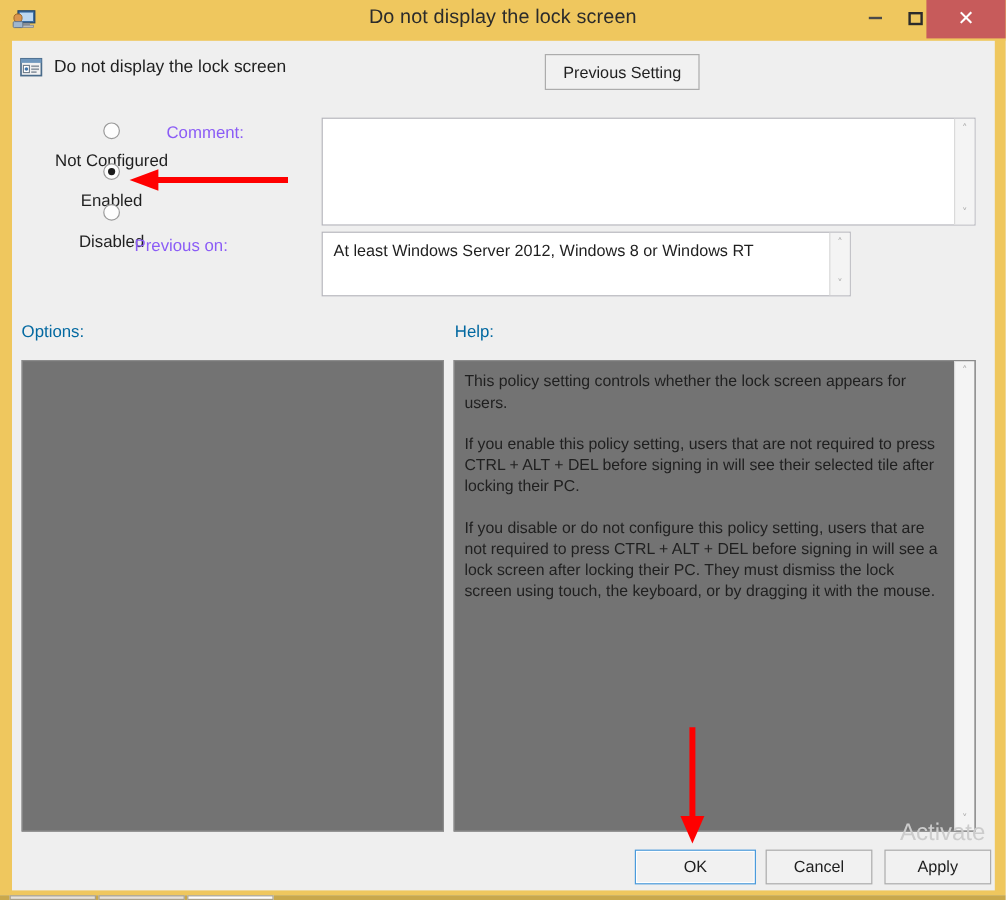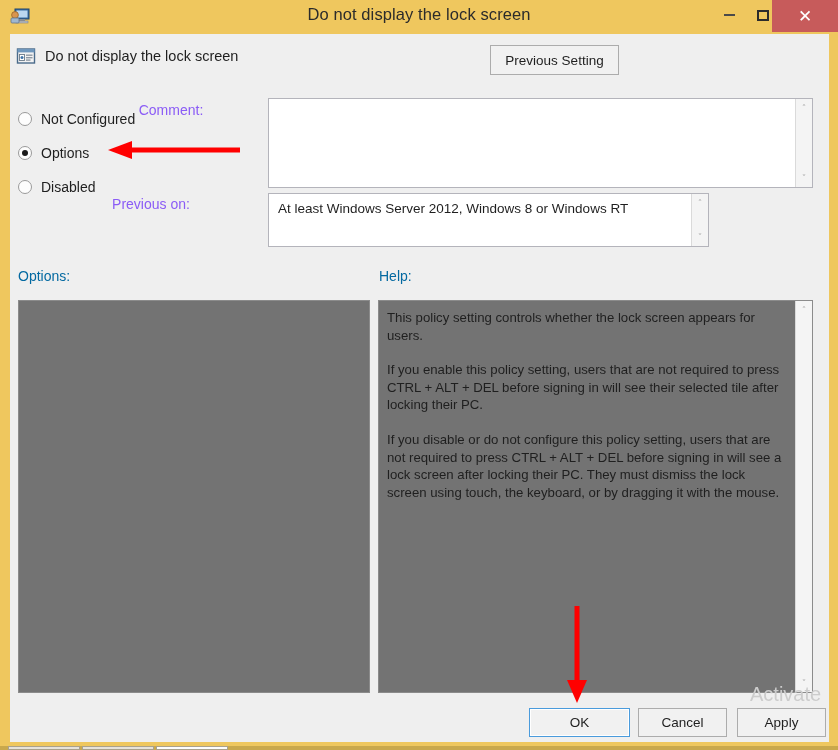--- a/index.html
+++ b/index.html
@@ -114,37 +114,37 @@
     position: absolute;
     top: 11px;
     height: 30px;
     background: #f1f1f1;
     border: 1px solid #acacac;
     font-family: "Liberation Sans", sans-serif;
     font-size: 13.5px;
     color: #1f1f1f;
     cursor: default;
     padding: 0;
-    margin-left: 36px;
   }
   .btn-prev { left: 444px; width: 129px; }
   .btn-next { left: 582px; width: 113px; }
 
   
   .radio-group {
     position: absolute;
     left: 8px;
     top: 68px;
     width: 150px;
   }
   .radio-row {
     display: flex;
     align-items: center;
     height: 34px;
     gap: 9px;
+    flex-direction: column;
   }
   .radio {
     width: 14px;
     height: 14px;
     border-radius: 50%;
     border: 1px solid #9a9a9a;
     background: #fdfdfd;
     box-sizing: border-box;
     position: relative;
     flex: none;
@@ -370,21 +370,21 @@
 
     <button class="nav-btn btn-prev">Previous Setting</button>
 
     <div class="radio-group">
       <div class="radio-row">
         <span class="radio"></span>
         <span class="radio-label">Not Configured</span>
       </div>
       <div class="radio-row">
         <span class="radio checked"></span>
-        <span class="radio-label">Options</span>
+        <span class="radio-label">Enabled</span>
       </div>
       <div class="radio-row">
         <span class="radio"></span>
         <span class="radio-label">Disabled</span>
       </div>
     </div>
 
     <div class="field-label lbl-comment">Comment:</div>
     <div class="textbox box-comment">
       <div class="scrollbar">

